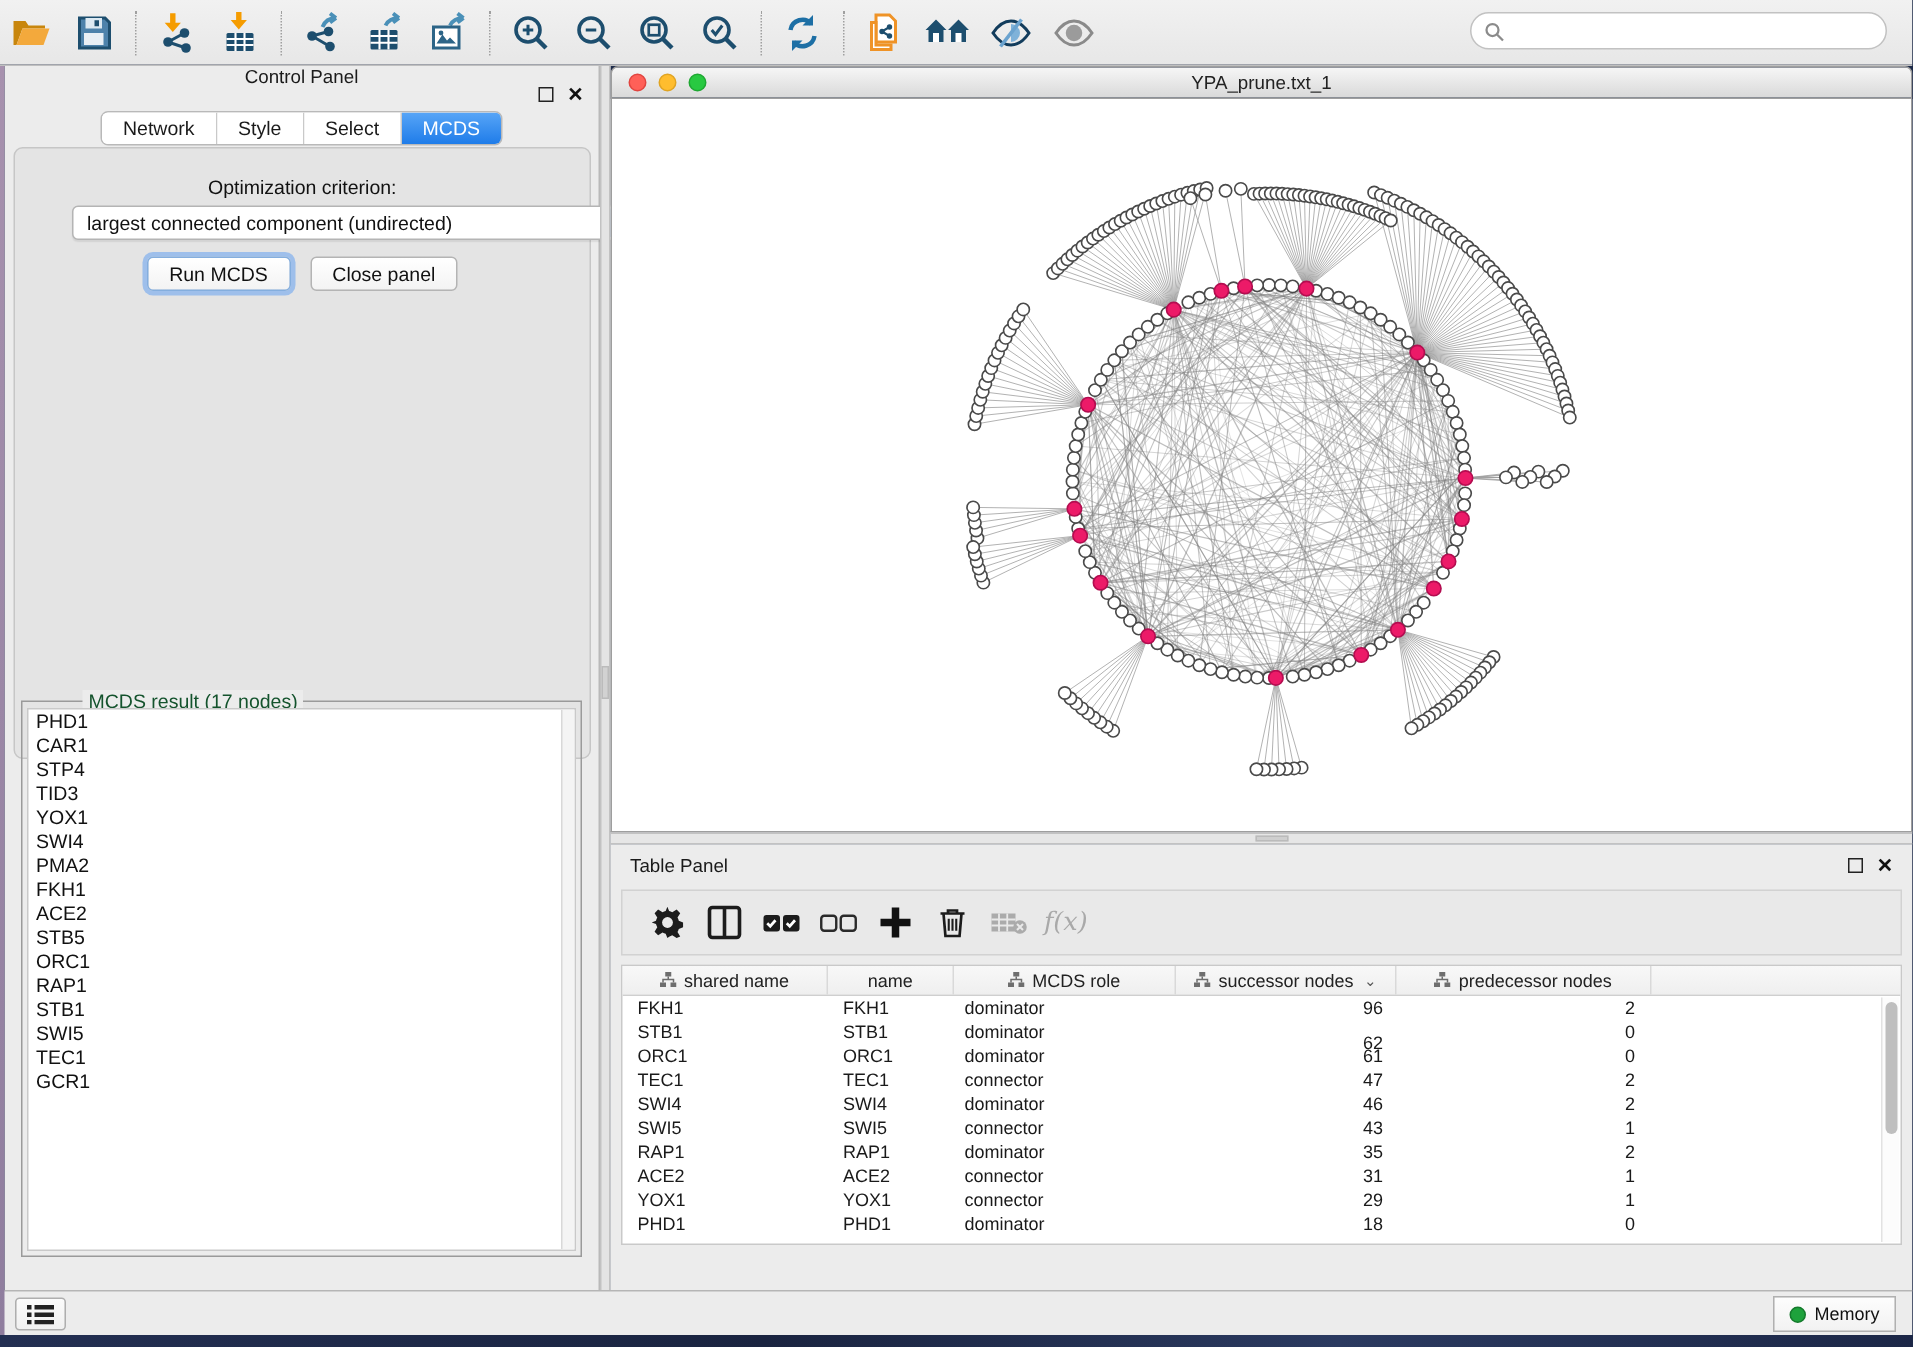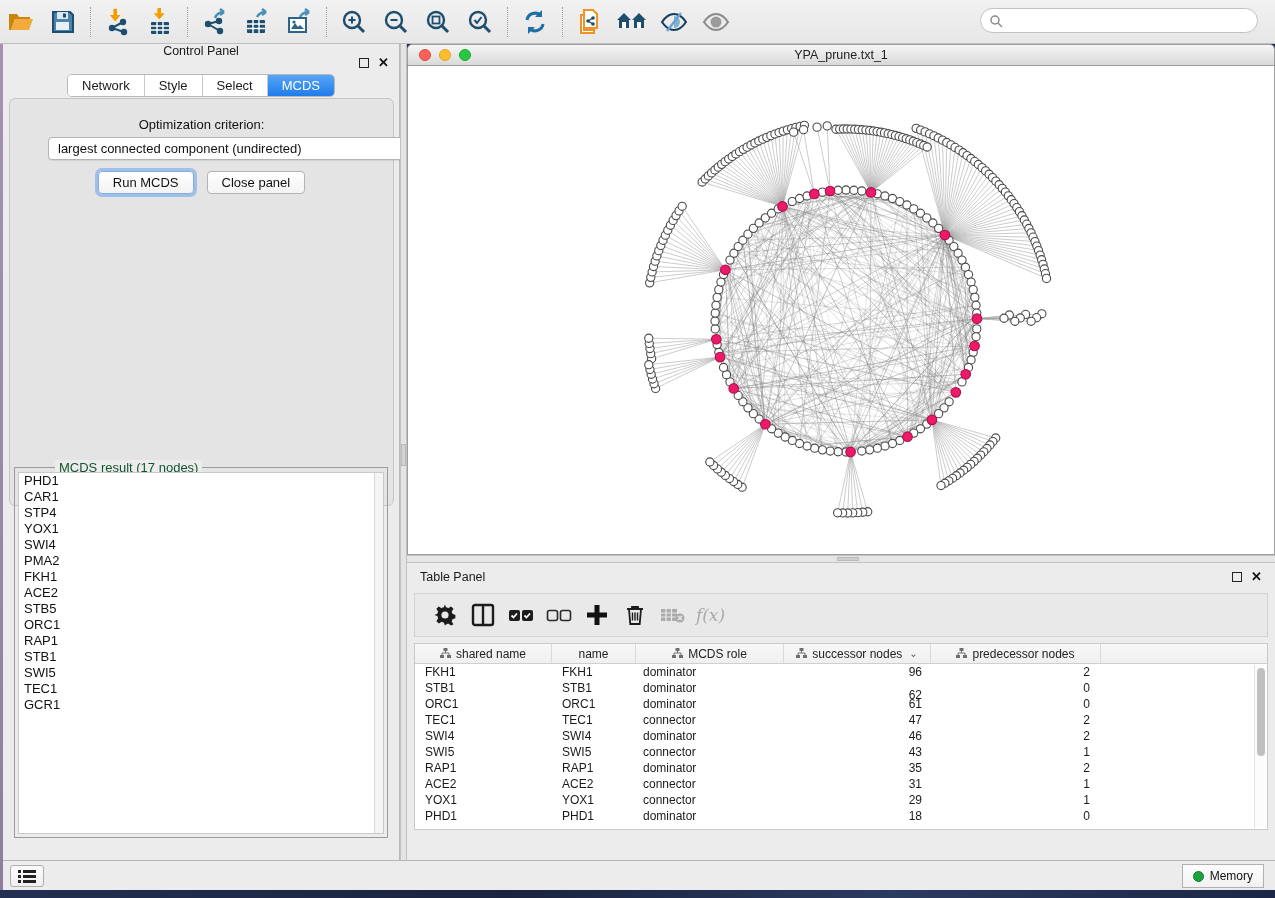--- a/index.html
+++ b/index.html
@@ -273,20 +273,21 @@
       </div>
     </div>
 
     <div class="groupbox">
       <span class="groupbox-label">MCDS result (17 nodes)</span>
       <div class="mcds-list" id="mcds-list">
         <div class="list-scroll-track"></div>
       <div class="mcds-item">PHD1</div>
           <div class="mcds-item">CAR1</div>
           <div class="mcds-item">STP4</div>
+          <div class="mcds-item">TID3</div>
           <div class="mcds-item">YOX1</div>
           <div class="mcds-item">SWI4</div>
           <div class="mcds-item">PMA2</div>
           <div class="mcds-item">FKH1</div>
           <div class="mcds-item">ACE2</div>
           <div class="mcds-item">STB5</div>
           <div class="mcds-item">ORC1</div>
           <div class="mcds-item">RAP1</div>
           <div class="mcds-item">STB1</div>
           <div class="mcds-item">SWI5</div>

